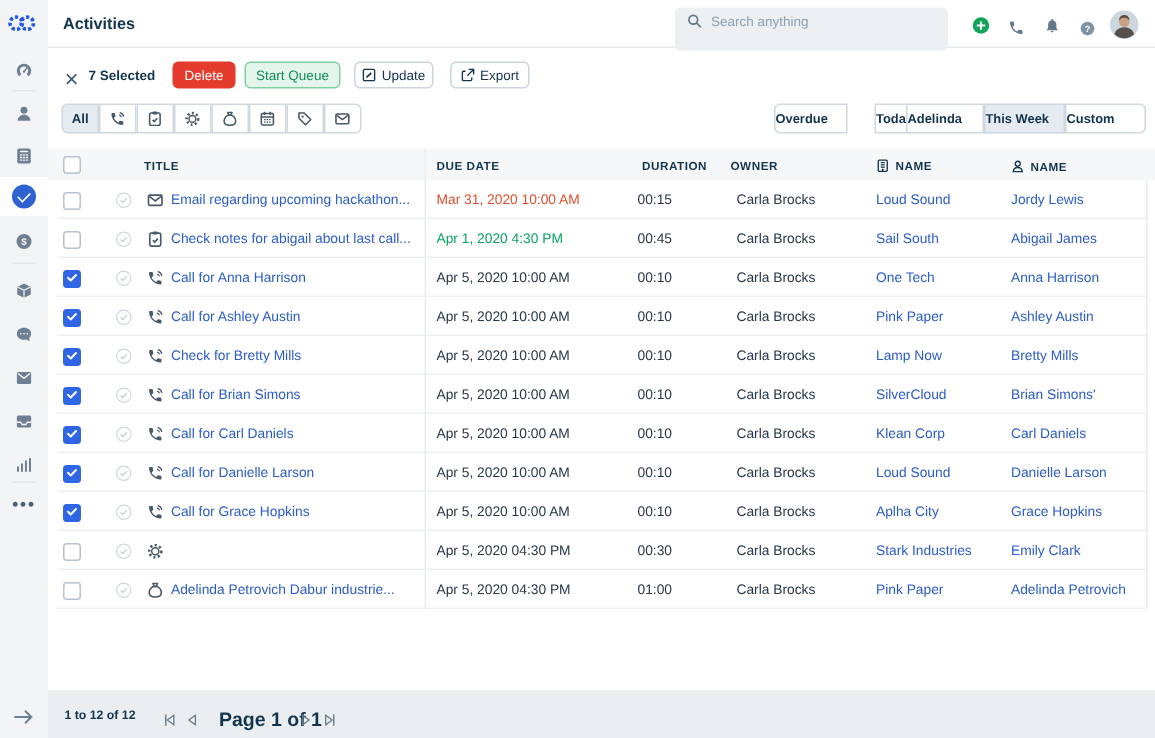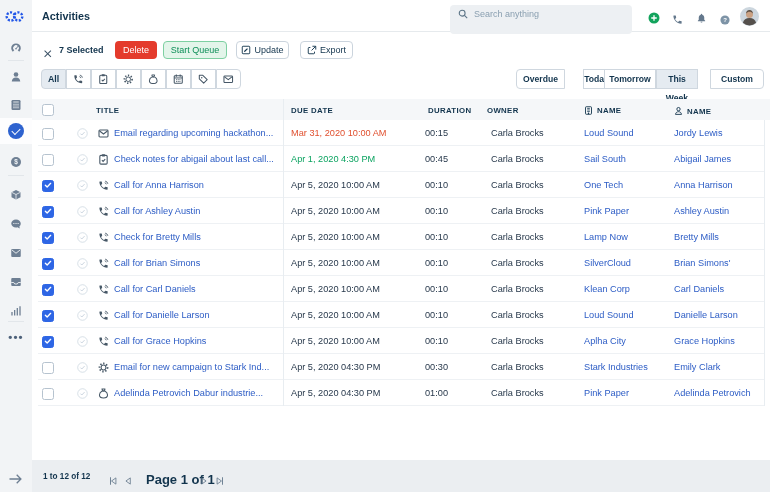--- a/index.html
+++ b/index.html
@@ -24,21 +24,21 @@
 .actx{position:absolute;left:43px;top:44px}
 #nsel{position:absolute;left:59px;top:44.5px;font-size:9px;font-weight:bold;color:#12344d}
 .btn{position:absolute;top:41px;height:18px;border-radius:4px;font-size:9px;font-weight:normal;line-height:16.5px;text-align:center}
 #bdel{left:115px;width:42px;background:#e43b2c;color:#fff;line-height:18px}
 #bqueue{left:163px;width:64px;background:#e3f5ea;border:1px solid #7ed0a2;color:#0e8e58}
 #bupd{left:236px;width:53px;background:#fff;border:1px solid #cbd4dd;color:#12344d}
 #bexp{left:300px;width:53px;background:#fff;border:1px solid #cbd4dd;color:#12344d}
 .btn svg{vertical-align:-1.5px;margin-right:3px}
 
 .seg{position:absolute;top:69px;height:20px;border:1px solid #cfd7df;margin-left:-1px;background:#fff;display:flex;align-items:center;justify-content:center}
-.tab{position:absolute;top:69px;height:20px;border:1px solid #cfd7df;margin-left:-1px;background:#fff;font-size:8.6px;font-weight:bold;color:#12344d;text-align:center;line-height:19px}
+.tab{position:absolute;top:69px;height:20px;border:1px solid #cfd7df;margin-left:-1px;background:#fff;font-size:8.6px;font-weight:bold;color:#12344d;text-align:left;line-height:19px}
 .tab.on{background:#e5ebf1}
 
 #thead{position:absolute;left:32px;top:99px;width:738px;height:21px;background:#f5f7f9}
 .hl{position:absolute;top:7px;font-size:7.8px;font-weight:bold;color:#12344d;letter-spacing:.35px}
 .hl svg{vertical-align:-2px;margin-right:4px}
 .vline{position:absolute;width:1px;background:#e8edf1}
 .row{position:absolute;left:38px;width:726px;height:26px;border-bottom:1px solid #eef1f4;font-size:9.2px;color:#27384b}
 .row span{position:absolute;top:8px;white-space:nowrap}
 .cb{left:4px;top:7px;width:12px;height:12px;box-sizing:border-box;border:1px solid #b6c3cf;border-radius:2.5px;background:#fff}
 .cb.on{background:#2e66e5;border-color:#2e66e5;text-align:center;line-height:9px}
@@ -201,22 +201,22 @@
   </div>
 <div class="seg" style="left:217px;width:25px;border-radius:0 4px 4px 0">
     <svg width="10.5" height="10.5" viewBox="0 0 24 24">
       <rect x="2.2" y="4.5" width="19.6" height="15" rx="2" fill="none" stroke="#475867" stroke-width="2.4"></rect>
       <path d="M3.5 6.5 12 13l8.5-6.5" fill="none" stroke="#475867" stroke-width="2.4"></path>
     </svg>
   </div>
 
 <div class="tab" style="left:517px;width:49px;border-radius:4px 0 0 4px">Overdue</div>
 <div class="tab" style="left:584px;width:27px">Today</div>
-<div class="tab" style="left:605px;width:52px">Tomorrow</div>
-<div class="tab on" style="left:657px;width:42px">This Week</div>
+<div class="tab" style="left:605px;width:52px">Adelinda</div>
+<div class="tab on" style="left:657px;width:54px">This Week</div>
 <div class="tab" style="left:711px;width:54px;border-radius:0 4px 4px 0">Custom</div>
 
 <div id="thead">
 <span class="cb" style="position:absolute;left:10px;top:4.5px"></span>
 <span class="hl" style="left:64px">TITLE</span>
 <span class="hl" style="left:259px">DUE DATE</span>
 <span class="hl" style="left:396px">DURATION</span>
 <span class="hl" style="left:455px">OWNER</span>
 <span class="hl" style="left:552px"><svg width="9" height="9" viewBox="0 0 24 24">
         <rect x="4" y="2" width="16" height="20" rx="2" fill="none" stroke="#12344d" stroke-width="2.4"></rect>
@@ -406,21 +406,20 @@
 <div class="row" style="top:354px">
     <span class="cb"></span>
     <svg class="st" width="11" height="11" viewBox="0 0 24 24">
       <circle cx="12" cy="12" r="10.4" fill="none" stroke="#cfd9e2" stroke-width="1.8"></circle>
       <path d="M7.5 12.3l3 3 6-6.4" fill="none" stroke="#c3cfda" stroke-width="1.9"></path>
     </svg>
     <span class="ti"><svg width="11" height="11" viewBox="0 0 24 24">
         <circle cx="12" cy="12" r="5.2" fill="none" stroke="#475867" stroke-width="2.2"></circle>
         <circle cx="12" cy="12" r="8.8" fill="none" stroke="#475867" stroke-width="3.8" stroke-dasharray="3 3.6"></circle>
       </svg></span>
-    <span class="title">Email for new campaign to Stark Ind...</span>
     <span class="due">Apr 5, 2020 04:30 PM</span>
     <span class="dur">00:30</span>
     <span class="own">Carla Brocks</span>
     <span class="comp">Stark Industries</span>
     <span class="pers">Emily Clark</span>
   </div>
 <div class="row" style="top:380px">
     <span class="cb"></span>
     <svg class="st" width="11" height="11" viewBox="0 0 24 24">
       <circle cx="12" cy="12" r="10.4" fill="none" stroke="#cfd9e2" stroke-width="1.8"></circle>

